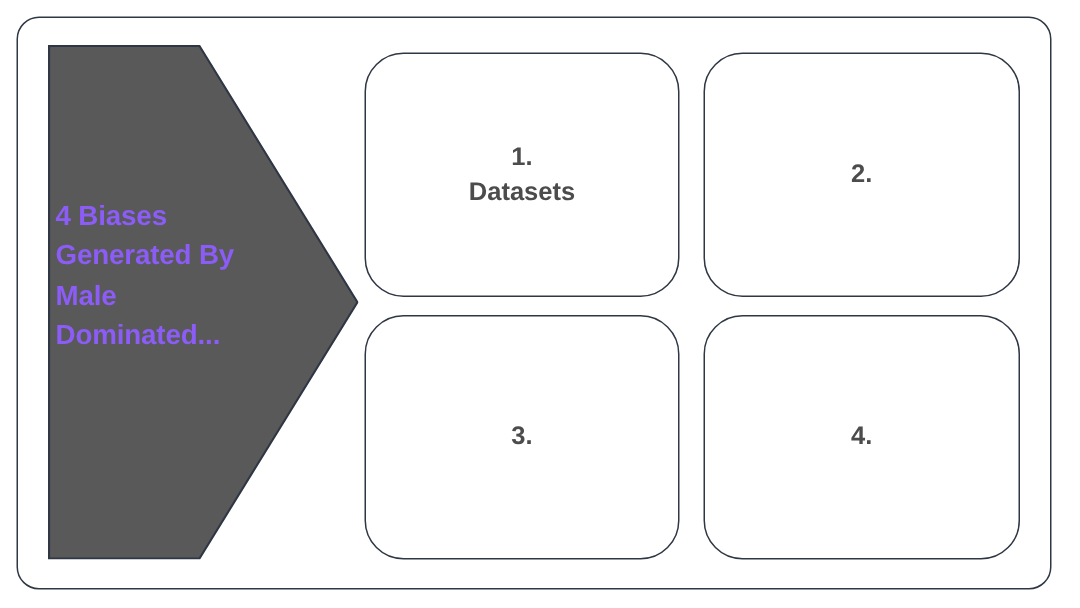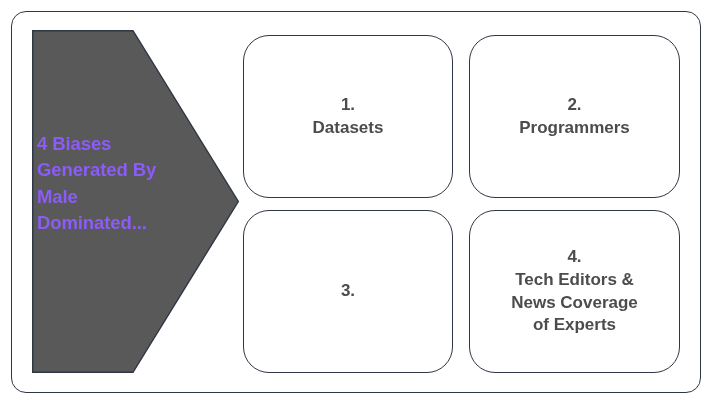--- a/index.html
+++ b/index.html
@@ -108,27 +108,23 @@
 Male
 Dominated...</div>
 
   <div class="box" id="box-1">
     <span class="num">1.</span>
     <span class="title">Datasets</span>
   </div>
 
   <div class="box" id="box-2">
     <span class="num">2.</span>
-    <span class="title">Programmers</span>
   </div>
 
   <div class="box" id="box-3">
     <span class="num">3.</span>
   </div>
 
   <div class="box" id="box-4">
     <span class="num">4.</span>
-    <span class="title">Tech Editors &amp;
-News Coverage
-of Experts</span>
   </div>
 
 </div>
 
 </body></html>

